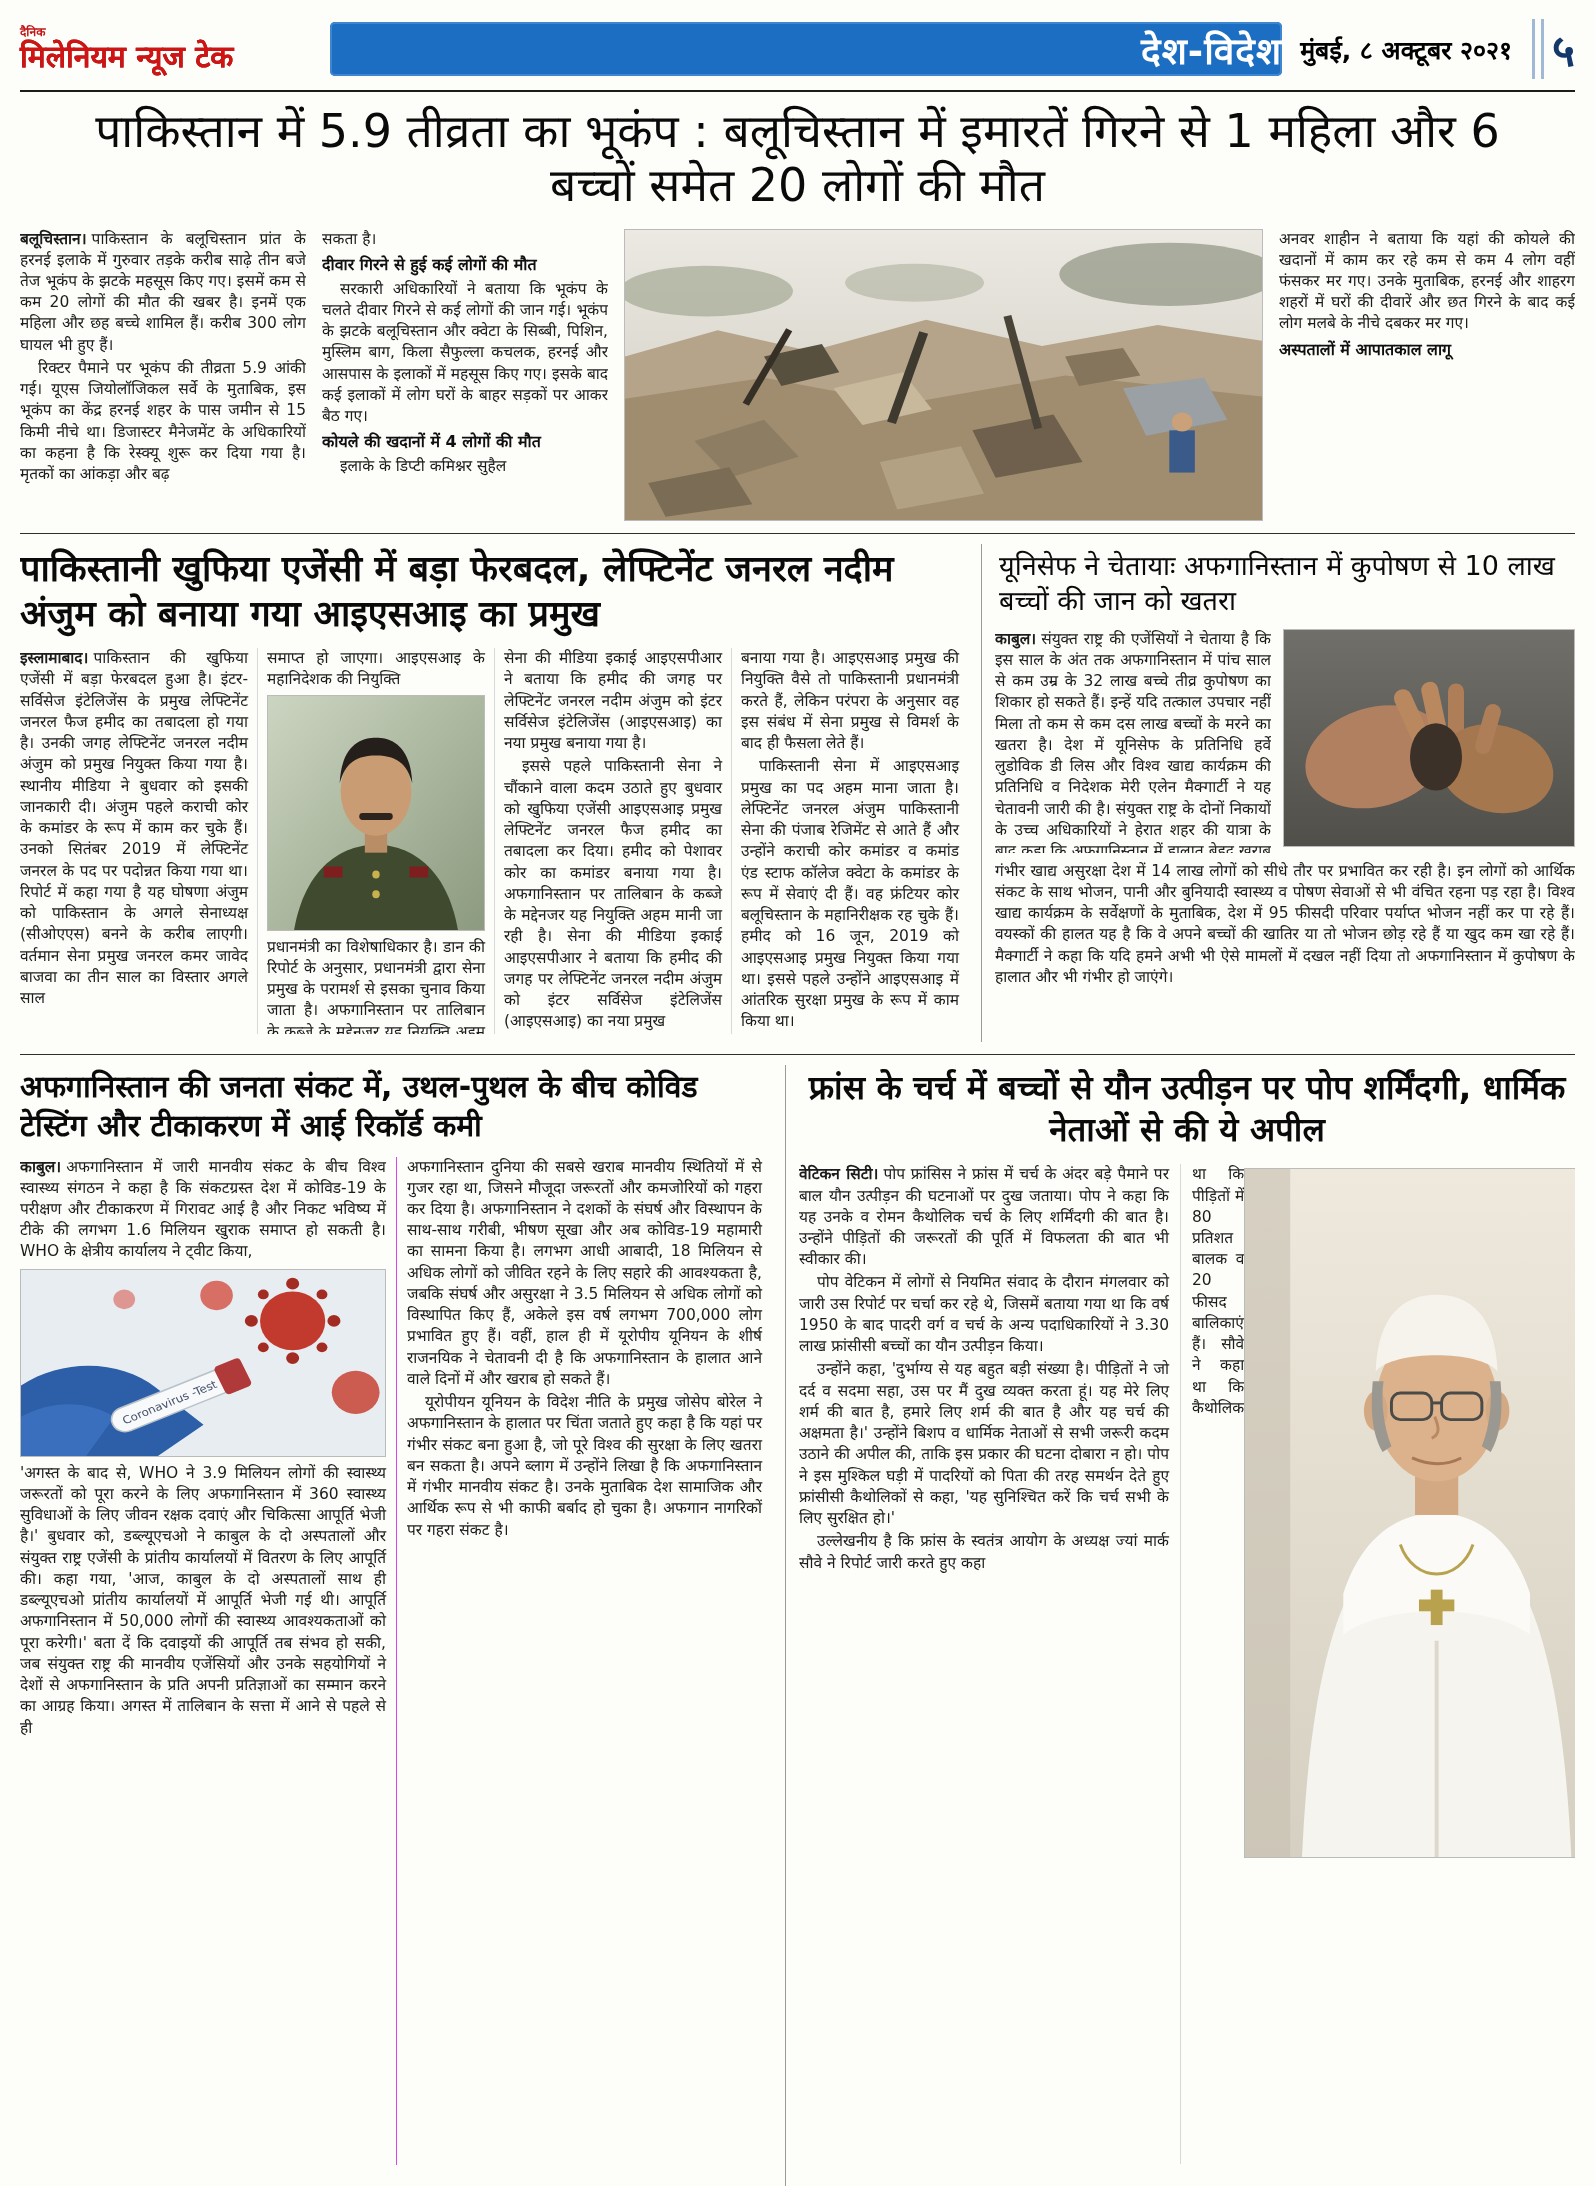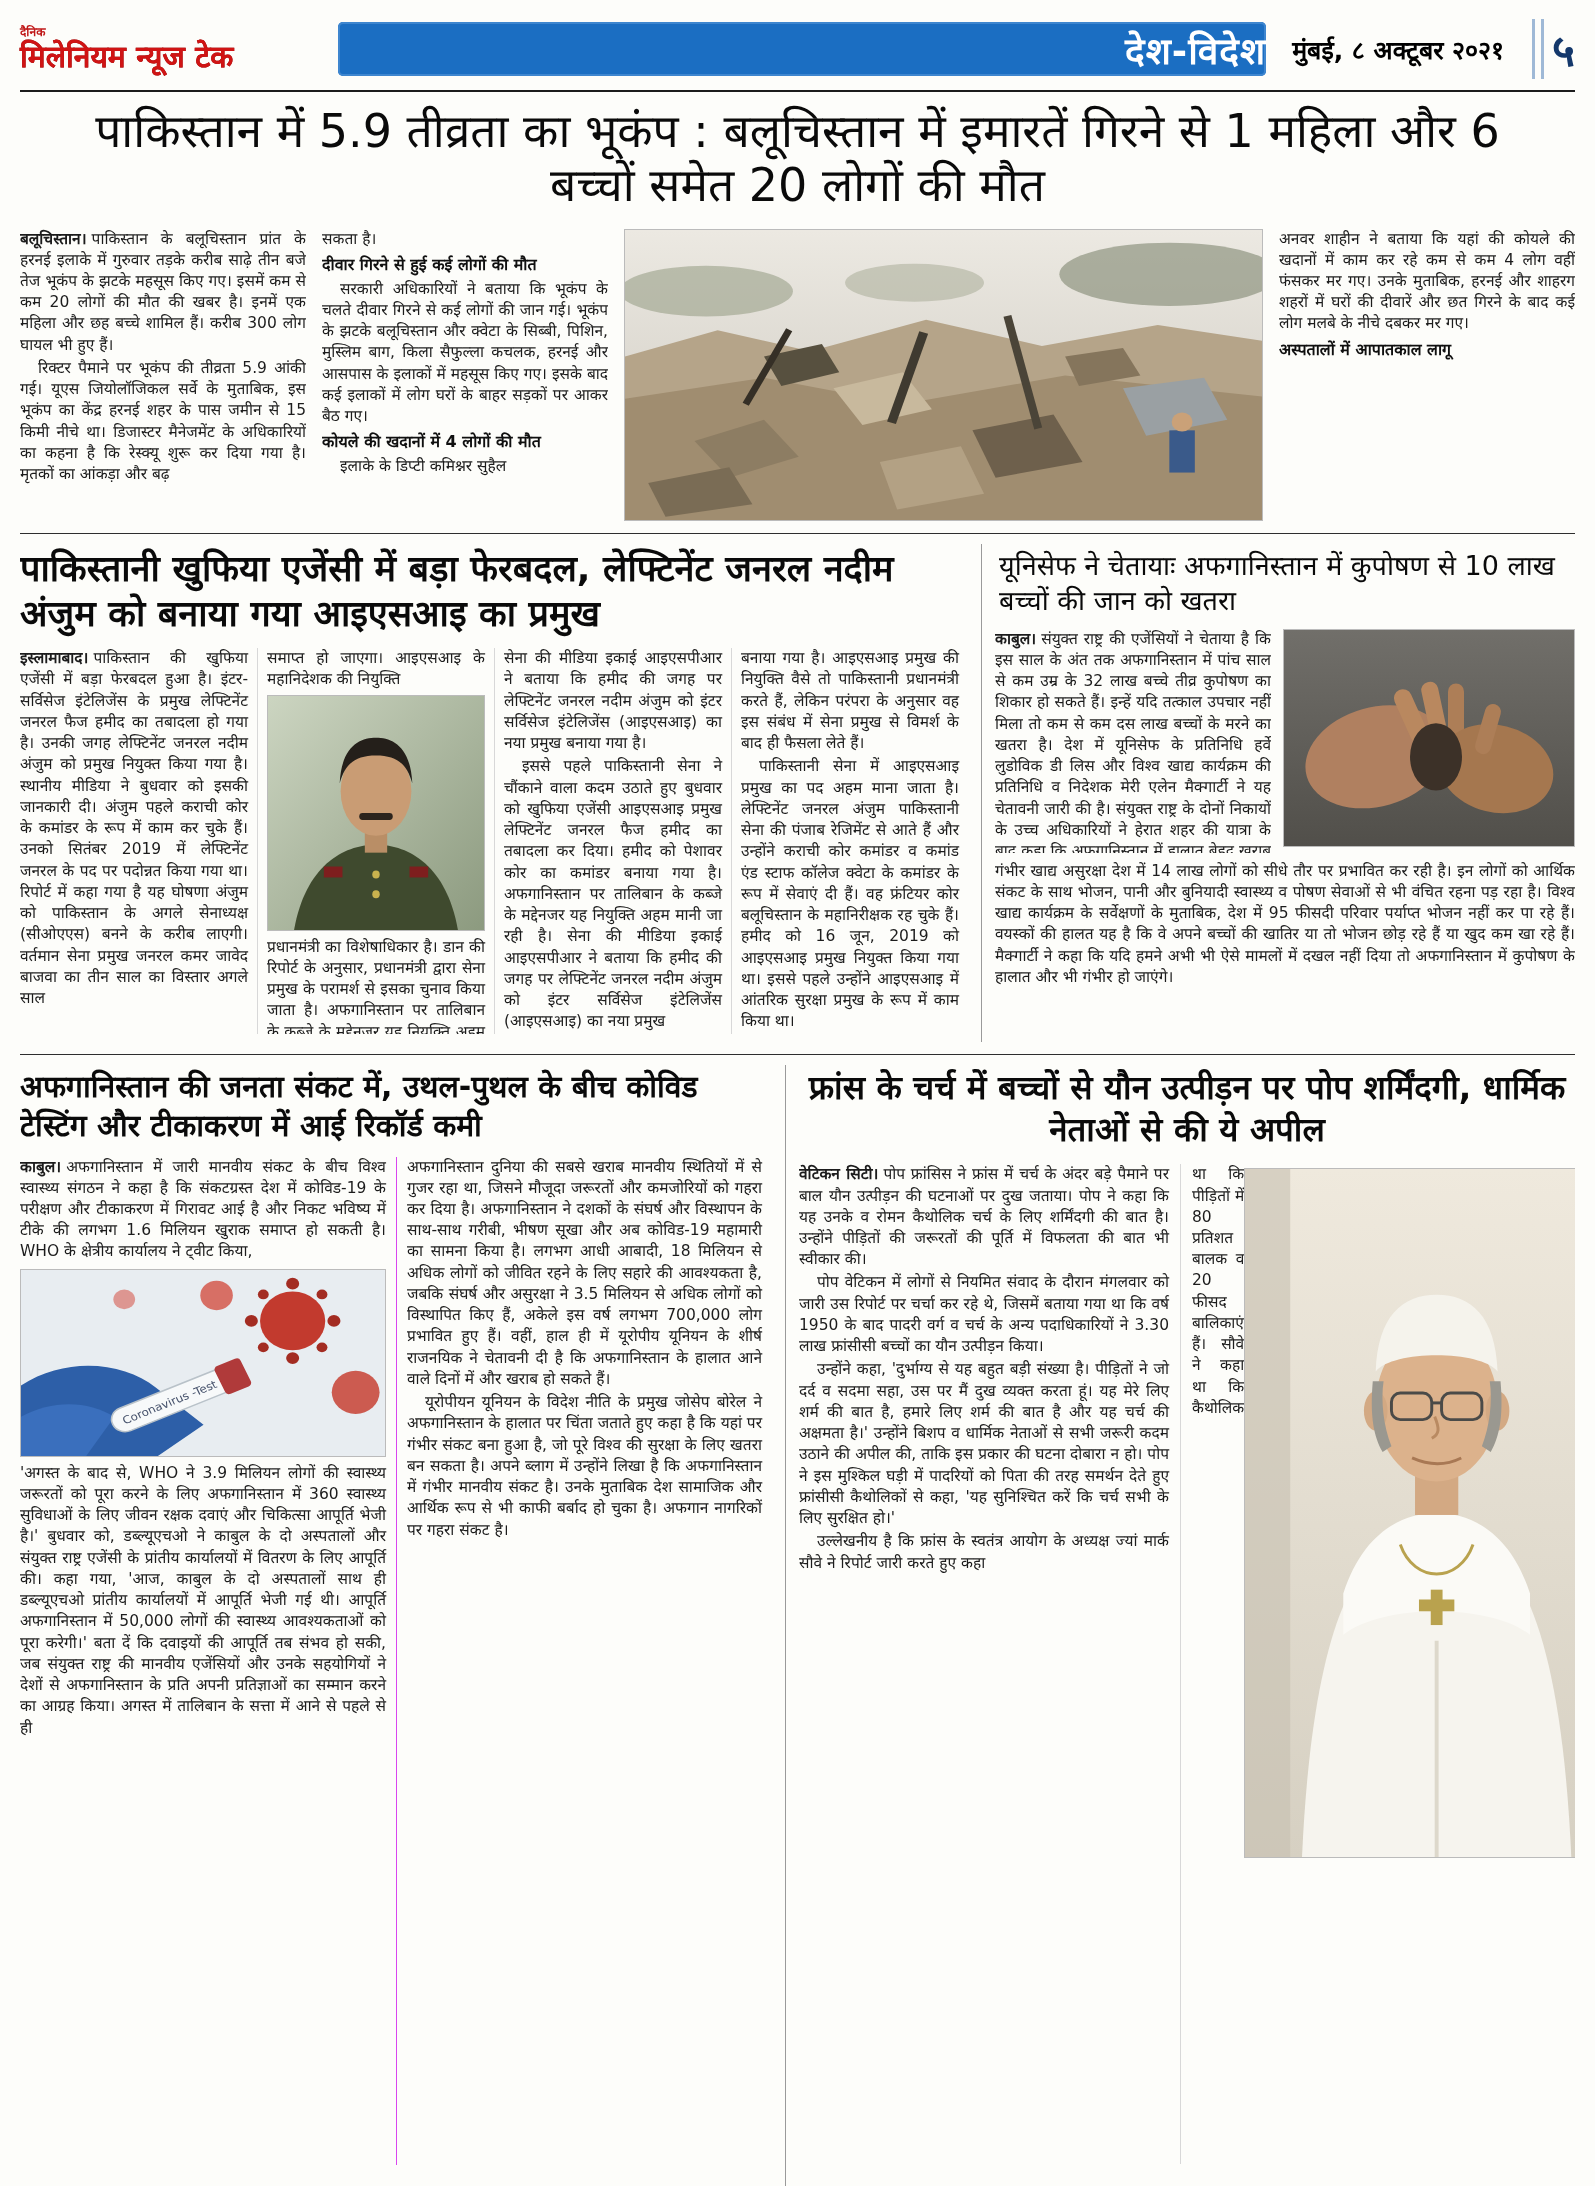--- a/index.html
+++ b/index.html
@@ -3,21 +3,21 @@
 <meta charset="utf-8">
 <style>
   *{box-sizing:border-box;margin:0;padding:0}
   html,body{background:#e8e8e8}
   .page{
     width:1595px;height:2186px;margin:0 auto;background:#fdfdfa;
     font-family:"DejaVu Sans","Liberation Sans",sans-serif;color:#1c1c1c;
     padding:16px 20px;overflow:hidden;position:relative;
   }
   
-  .masthead{display:flex;align-items:center;gap:26px;height:66px}
+  .masthead{display:flex;align-items:center;gap:18px;height:66px}
   .brand{display:flex;flex-direction:column;line-height:1.05;width:292px;flex:0 0 auto}
   .daily{color:#c01818;font-size:12px;font-weight:bold;margin-bottom:2px}
   .brand-name{color:#d01414;font-size:30px;font-weight:800;text-shadow:0 0 .5px #7a0c0c}
   .section-box{flex:1;background:#1b6ec2;height:54px;border-radius:5px;display:flex;align-items:center;justify-content:flex-end;box-shadow:inset 0 0 0 2px #3e86cf}
   .section-box span{color:#fff;font-size:37px;font-weight:800;letter-spacing:1px}
   .edition-date{color:#000000;font-size:25px;font-weight:700;white-space:nowrap}
   .page-no-wrap{display:flex;align-items:center;flex:0 0 auto}
   .bars{display:inline-block;width:12px;height:60px;border-left:3px solid #9fb9d6;border-right:3px solid #9fb9d6;margin:0 8px 0 2px}
   .page-no{font-size:44px;font-weight:800;color:#14386b}
   .top-rule{border-top:2.5px solid #1c1c1c;margin-top:8px}

